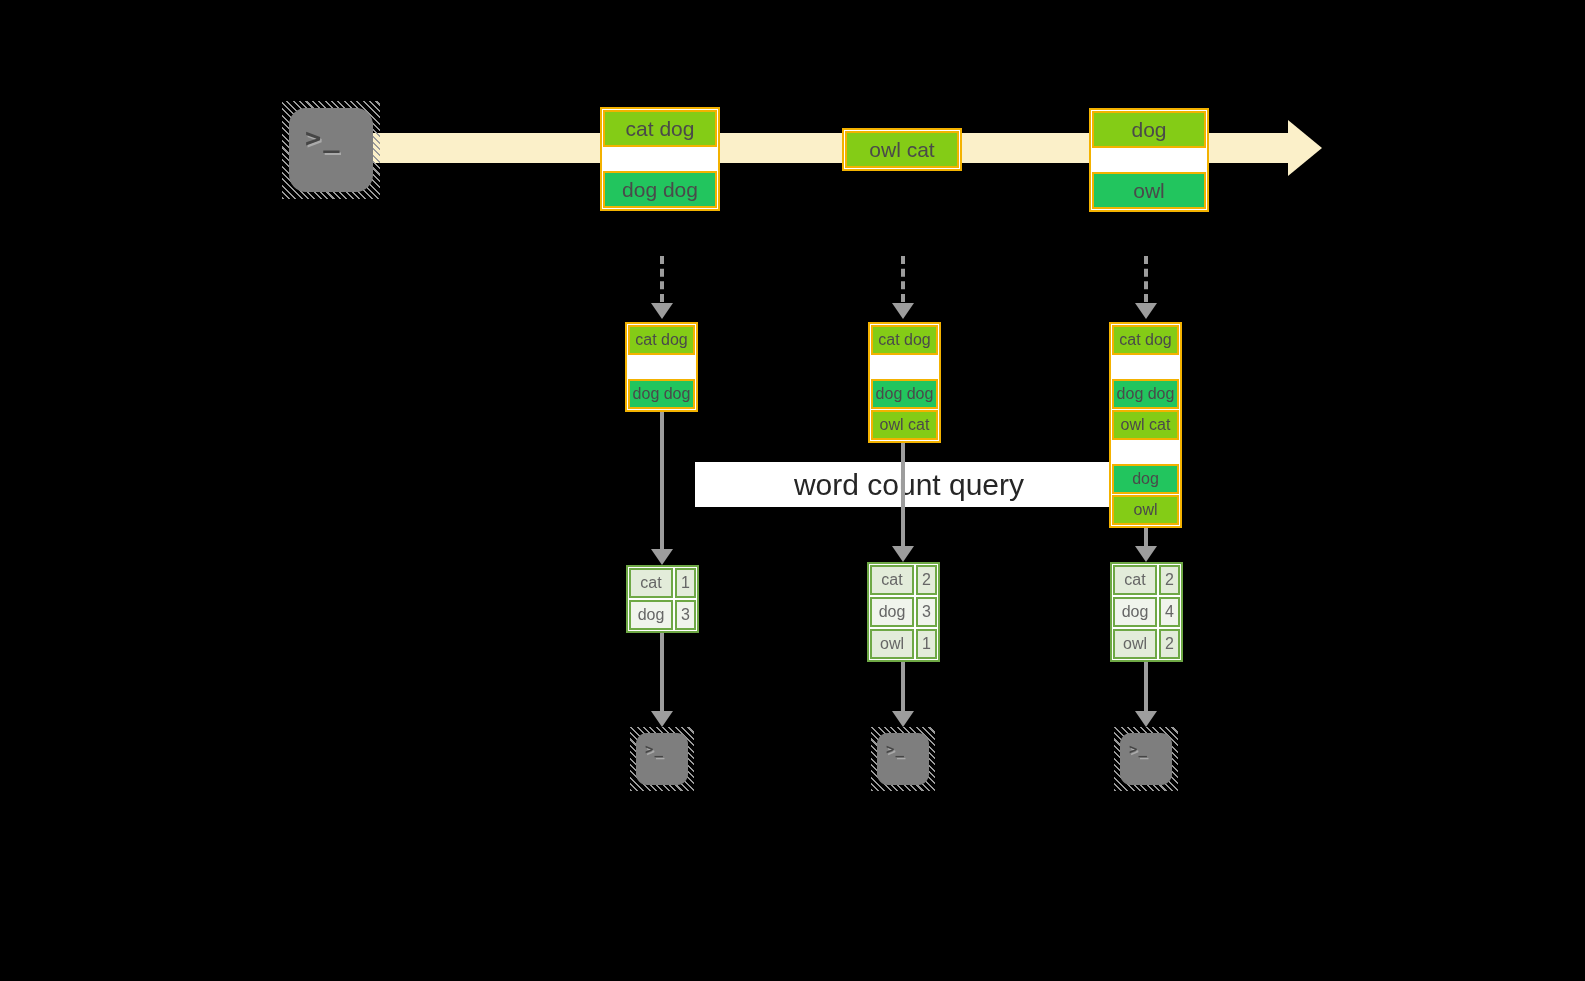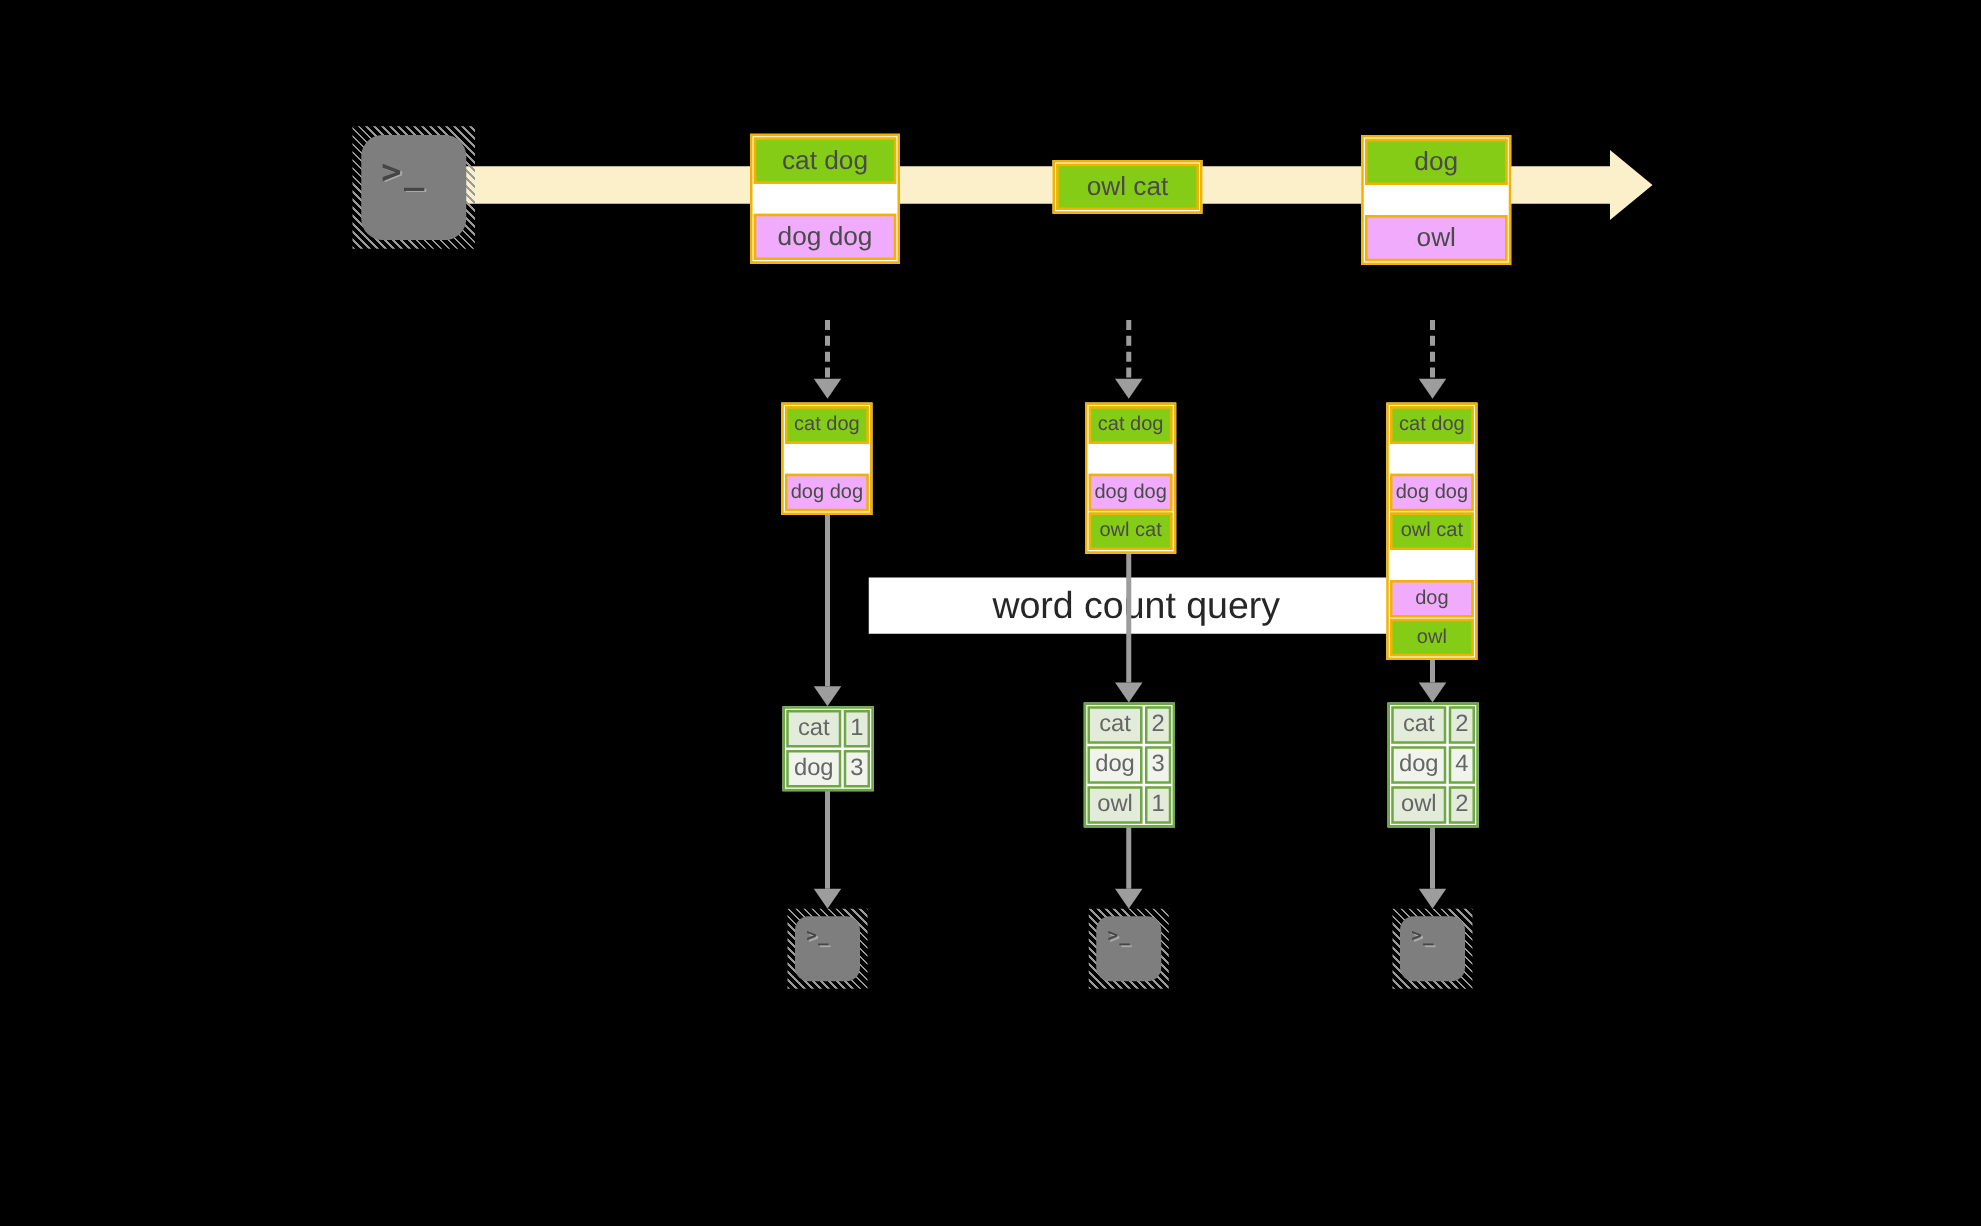--- a/index.html
+++ b/index.html
@@ -40,29 +40,29 @@
   .obox { background:#ffffff; border:2px solid #f3b200; z-index:2; }
   .orow {
     border:2px solid #f3b200; margin:1px; display:flex;
     align-items:center; justify-content:center; color:#4a4a4a;
   }
   .event-box { width:116px; }
   .event-box .orow { height:33px; font-size:21px; }
   .buf { width:69px; z-index:5; }
   .buf .orow { height:26px; font-size:16px; }
   .fa { background:#84cc16; }
-  .fb { background:#f0abfc;margin-top:24px; }
+  .fb { background:#22c55e;margin-top:24px; }
 
   
   .gtable { background:#ffffff; border:2px solid #6ea845; z-index:5; }
   .grow { display:flex; }
   .gcell {
     border:2px solid #6ea845; margin:1px; height:26px;
     display:flex; align-items:center; justify-content:center;
-    color:#666666; font-size:19px;
+    color:#666666; font-size:16px;
   }
   .gword { width:40px; }
   .gnum  { width:17px; }
   .ga { background:#e3ecda; }
   .gb { background:#f0f4ec; }
 
   
   .qbox {
     left:695px; top:462px; width:428px; height:45px; background:#ffffff; z-index:3;
     display:flex; align-items:center; justify-content:center;

